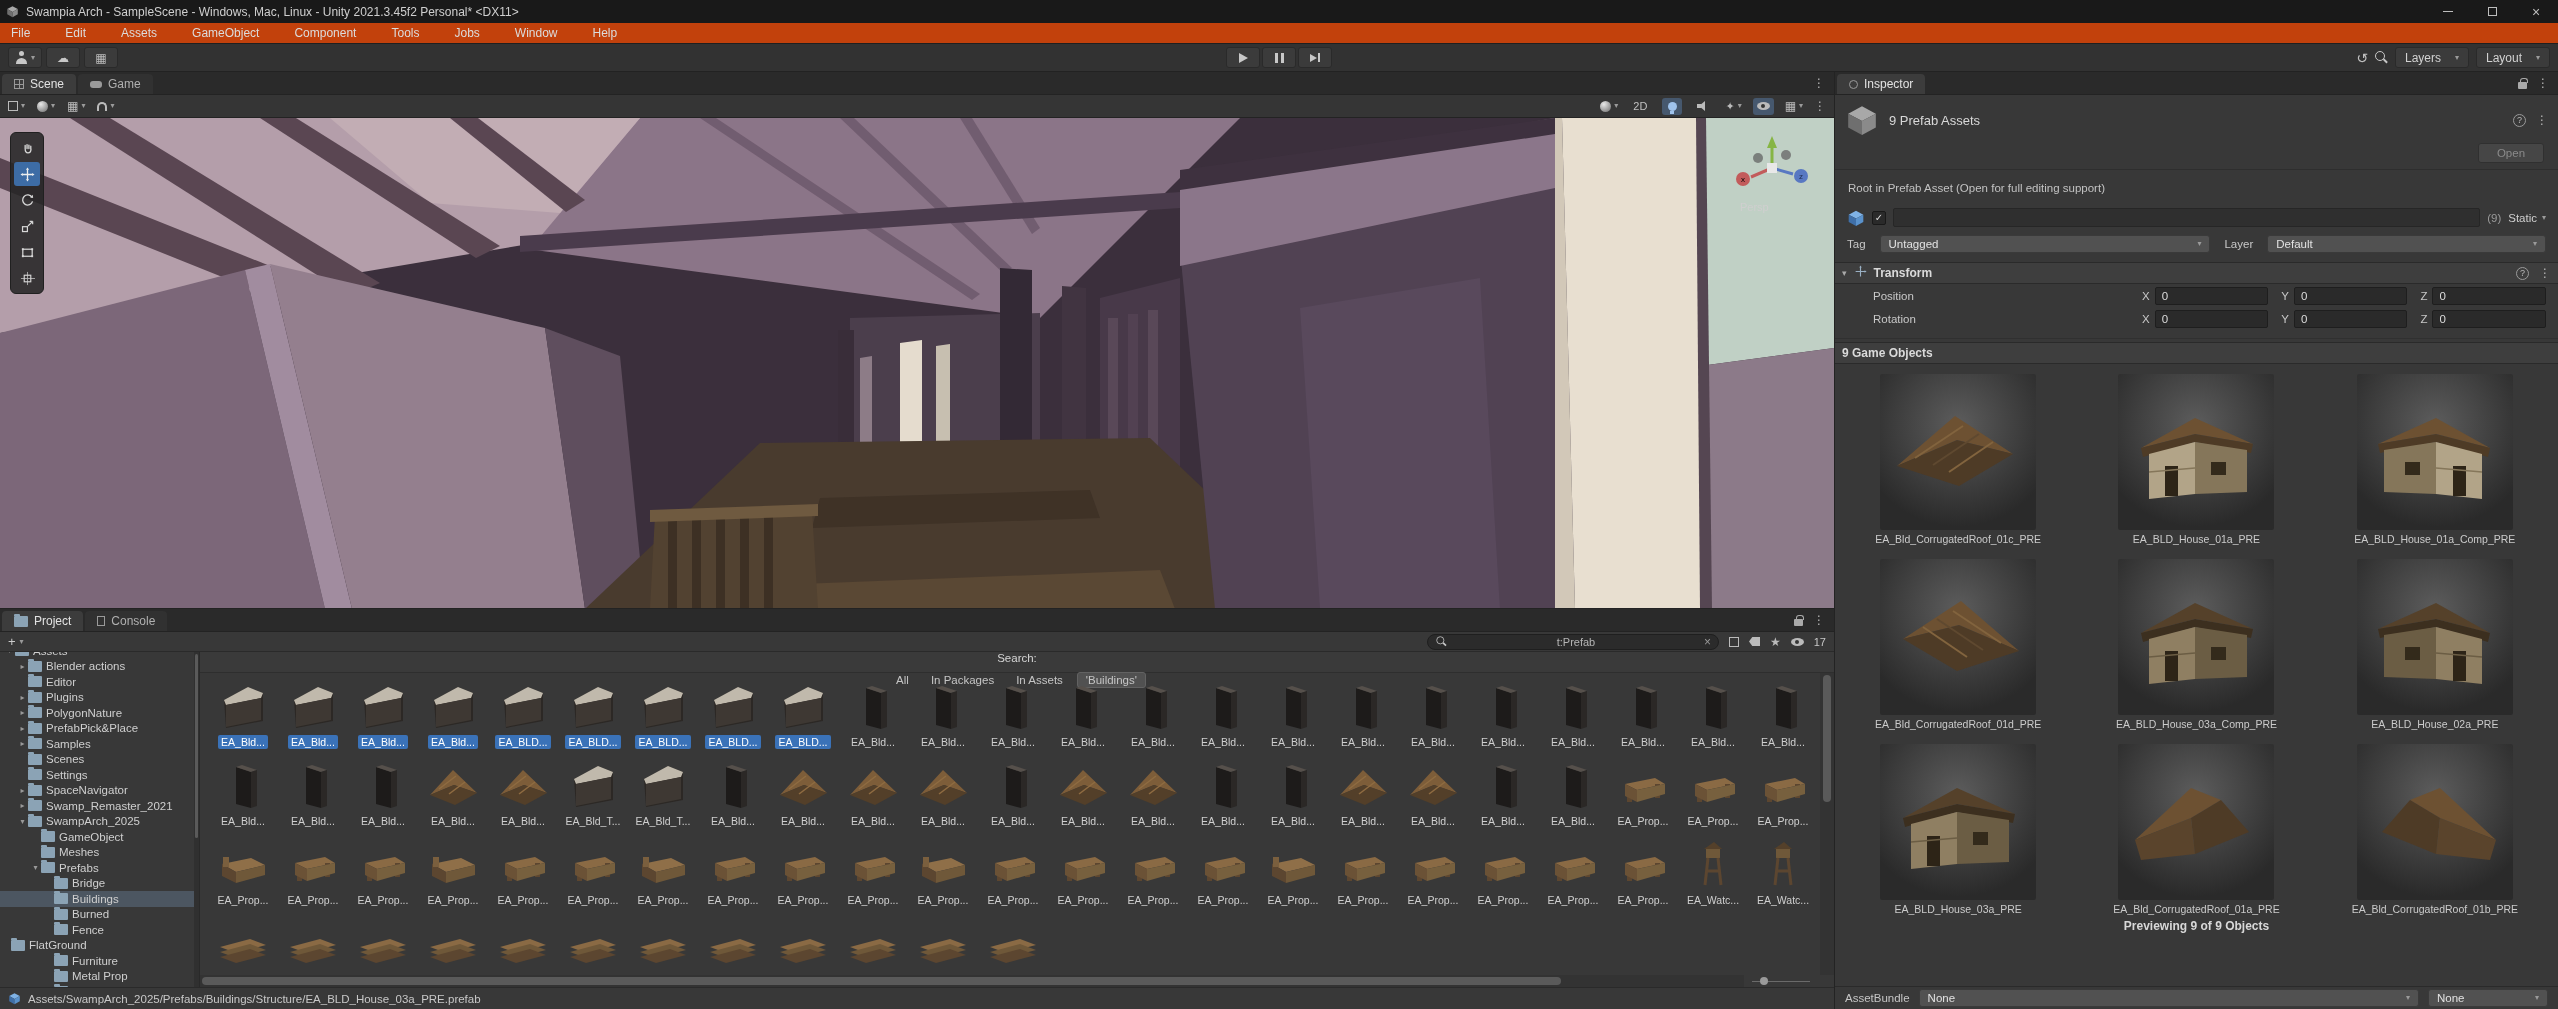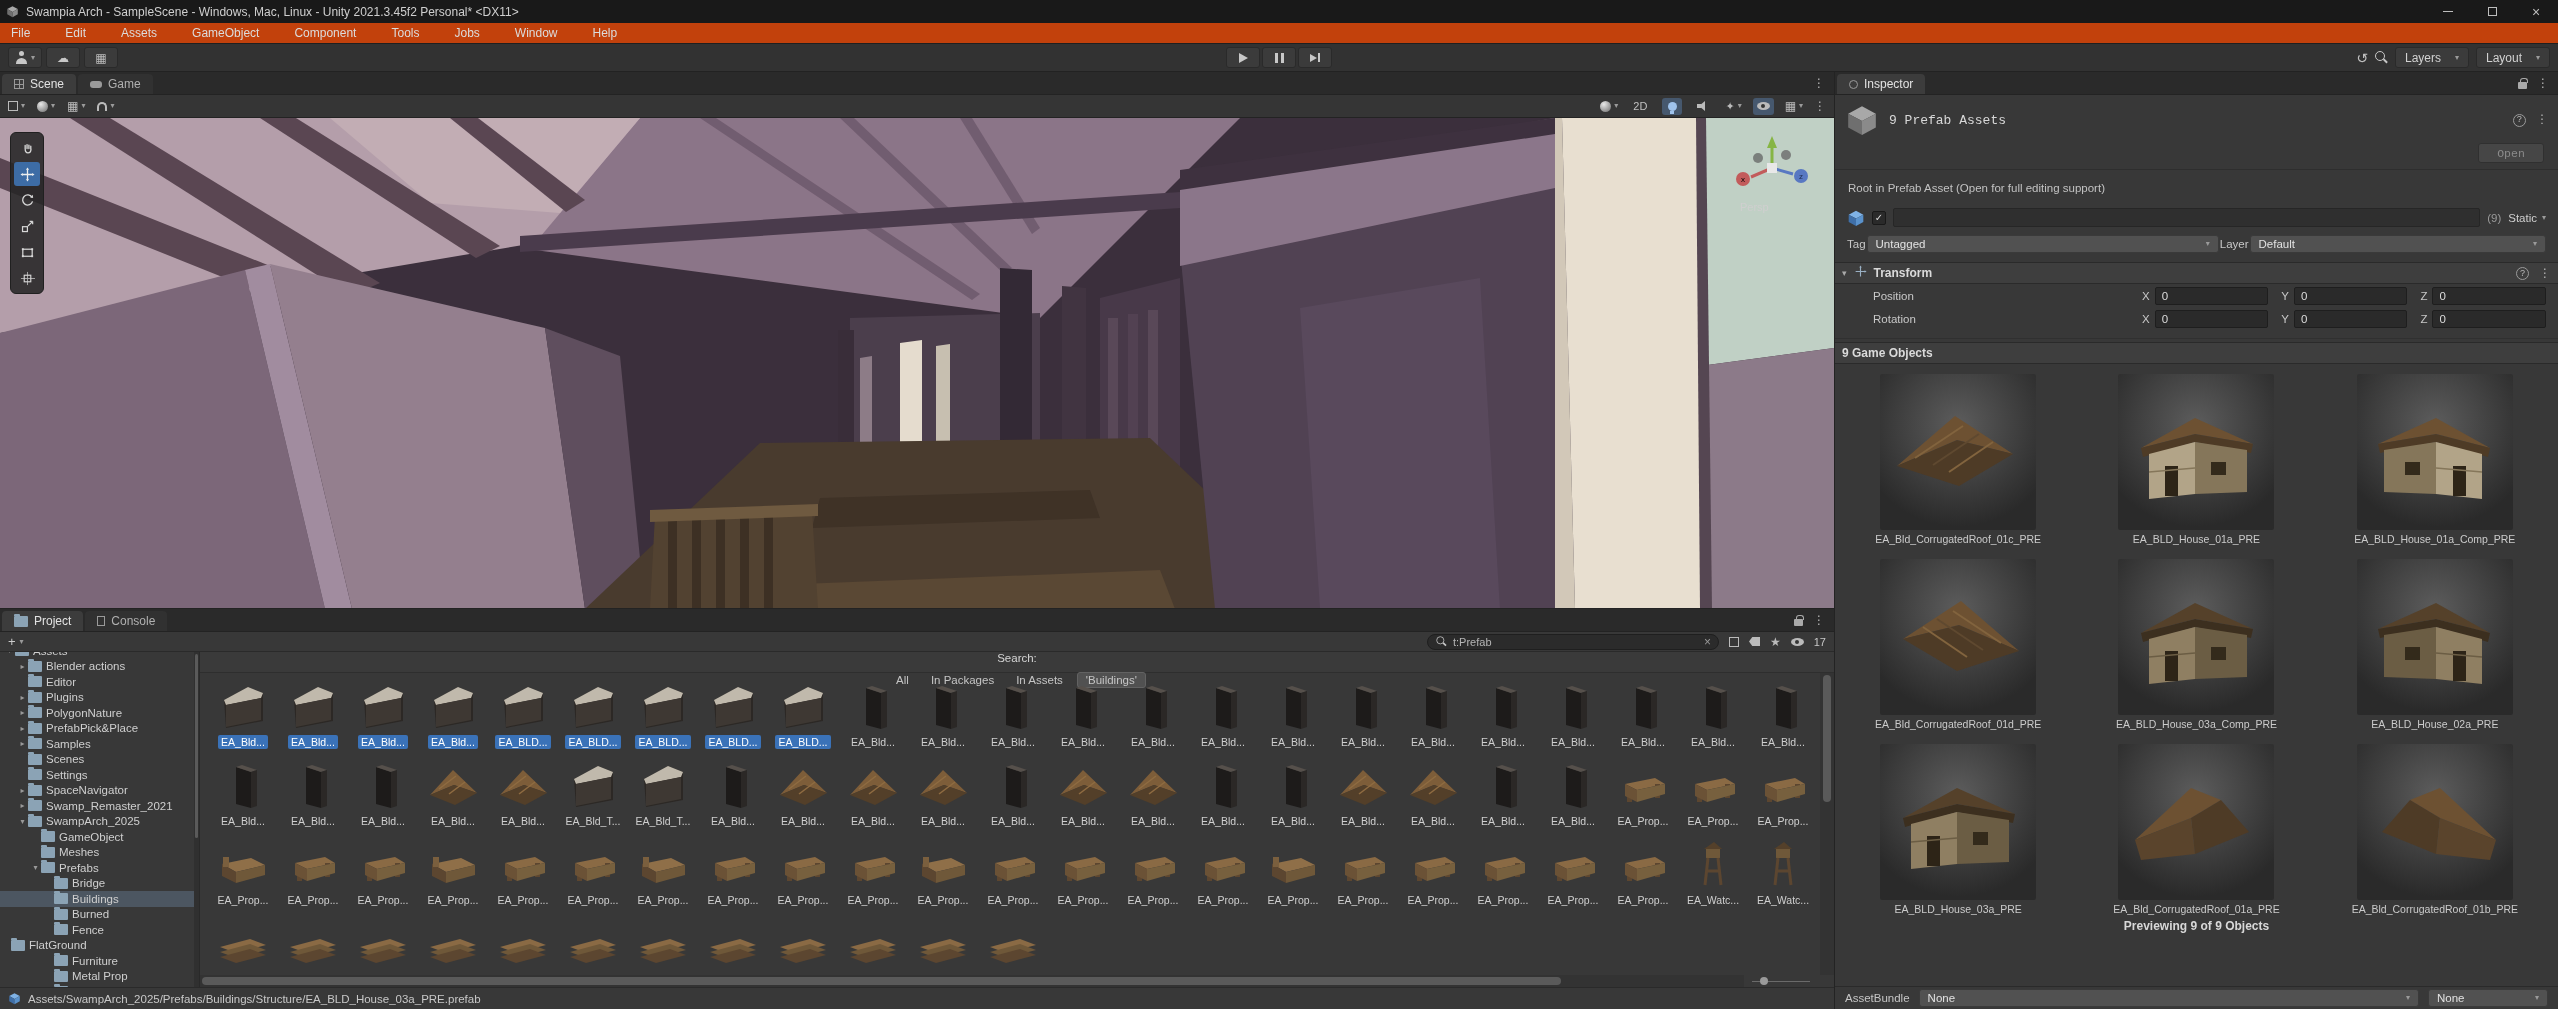--- a/index.html
+++ b/index.html
@@ -86,21 +86,21 @@
 .tools-overlay{position:absolute;top:14px;left:10px;display:flex;flex-direction:column;gap:2px;background:rgba(38,38,38,.88);padding:3px;border-radius:6px;border:1px solid #202020;}
 .tool-btn{width:26px;height:24px;border-radius:3px;display:flex;align-items:center;justify-content:center;}
 .tool-btn.active{background:#3d6ca5;}
 .gizmo-wrap{position:absolute;top:10px;right:10px;width:100px;}
 .persp-label{font-size:11px;color:#cfcfcf;margin-top:-8px;padding-left:16px;}
 
 
 .project-toolbar{height:20px;background:#383838;display:flex;align-items:center;padding:0 8px;gap:10px;border-bottom:1px solid #2a2a2a;flex:0 0 auto;}
 .create-btn{display:flex;gap:4px;align-items:center;color:#ccc;font-size:13px;}
 .psearch{margin-left:auto;width:292px;height:16px;background:#2b2b2b;border:1px solid #1f1f1f;border-radius:9px;display:flex;align-items:center;padding:0 7px;gap:5px;font-size:11px;color:#b5b5b5;}
-.psearch .val{flex:1;}
+.psearch .val{flex:1;text-align:center;}
 .sclear{color:#999;font-size:12px;}
 .pt-icons{display:flex;gap:10px;align-items:center;color:#bbb;}
 .cnt{font-size:11px;color:#c8c8c8;}
 .project-body{height:335px;display:flex;flex:0 0 auto;}
 .ptree{width:200px;border-right:1px solid #292929;overflow:hidden;position:relative;background:#383838;}
 .ptree-inner{margin-top:-9px;}
 .tree-row{height:15.5px;display:flex;align-items:center;font-size:11.5px;color:#cfcfcf;white-space:nowrap;}
 .tree-row.selected{background:#4c5661;}
 .tree-arrow{width:11px;text-align:center;font-size:8px;color:#999;flex:0 0 auto;}
 .tree-label{margin-left:4px;}
@@ -126,34 +126,34 @@
 .vscroll{position:absolute;right:0;top:21px;bottom:12px;width:14px;background:#333;}
 .vscroll .thumb{position:absolute;top:2px;left:3px;width:8px;height:42%;background:#5a5a5a;border-radius:4px;}
 .zoom{position:absolute;right:24px;bottom:2px;width:58px;height:8px;}
 .zoom .track{position:absolute;top:3.5px;left:0;right:0;height:1px;background:#6a6a6a;}
 .zoom .knob{position:absolute;left:8px;top:0;width:8px;height:8px;border-radius:50%;background:#9a9a9a;}
 .statusbar{height:22px;background:#383838;border-top:1px solid #2a2a2a;display:flex;align-items:center;gap:7px;padding:0 8px;font-size:11.5px;color:#c8c8c8;flex:0 0 auto;}
 
 
 .inspector{flex:1;border-left:1px solid #232323;display:flex;flex-direction:column;position:relative;background:#383838;}
 .insp-body{flex:1;overflow:hidden;position:relative;}
-.insp-headerblock{padding:8px 10px 6px 10px;border-bottom:1px solid #2e2e2e;font-family:Liberation Mono, monospace;}
+.insp-headerblock{padding:8px 10px 6px 10px;border-bottom:1px solid #2e2e2e;}
 .insp-title-row{display:flex;align-items:center;gap:10px;}
 .insp-title{font-size:13px;color:#d8d8d8;}
 .hdr-icons{margin-left:auto;display:flex;gap:10px;align-items:center;color:#aaa;font-size:11px;}
 .help-circ{width:13px;height:13px;border-radius:50%;border:1px solid #9a9a9a;display:flex;align-items:center;justify-content:center;font-size:9px;color:#bbb;}
 .open-row{display:flex;justify-content:flex-end;margin-top:6px;margin-right:4px;}
 .open-btn{width:66px;height:20px;background:#464646;border:1px solid #303030;border-radius:3px;color:#8a8a8a;font-size:11.5px;display:flex;align-items:center;justify-content:center;}
 .insp-note{padding:12px 13px 10px;font-size:11.5px;color:#c2c2c2;}
 .go-row{display:flex;align-items:center;gap:7px;padding:4px 12px;}
 .checkbox{width:14px;height:14px;background:#2a2a2a;border:1px solid #191919;border-radius:2px;display:flex;align-items:center;justify-content:center;font-size:10px;color:#ddd;flex:0 0 auto;}
 .namefield{flex:1;height:19px;background:#2f2f2f;border:1px solid #262626;border-radius:2px;display:flex;align-items:center;padding:0 6px;color:#888;font-size:11.5px;}
 .count-label{color:#9a9a9a;font-size:11.5px;}
 .static-drop{display:flex;align-items:center;gap:5px;color:#cfcfcf;font-size:11.5px;}
-.tagrow{display:flex;align-items:center;gap:1px;padding:4px 12px 9px;}
+.tagrow{display:flex;align-items:center;gap:14px;padding:4px 12px 9px;}
 .rowlabel{font-size:11.5px;color:#c8c8c8;}
 .dropdown{height:18px;background:#515151;border:1px solid #3a3a3a;border-radius:3px;display:flex;align-items:center;padding:0 8px;gap:8px;font-size:11.5px;color:#e2e2e2;}
 .dropdown .caret{margin-left:auto;}
 .tag-dd{flex:1.2;}
 .layer-dd{flex:1;}
 .comp-header{height:22px;background:#3e3e3e;border-top:1px solid #2a2a2a;border-bottom:1px solid #2a2a2a;display:flex;align-items:center;gap:7px;padding:0 7px;font-size:12px;color:#dadada;font-weight:bold;}
 .fold{font-size:9px;color:#aaa;font-weight:normal;}
 .hdr-right{margin-left:auto;display:flex;gap:10px;align-items:center;font-weight:normal;color:#aaa;}
 .trow{display:flex;align-items:center;padding:2.5px 12px 2.5px 38px;gap:5px;}
 .trow .tlabel{width:256px;font-size:11.5px;color:#c8c8c8;flex:0 0 auto;}

